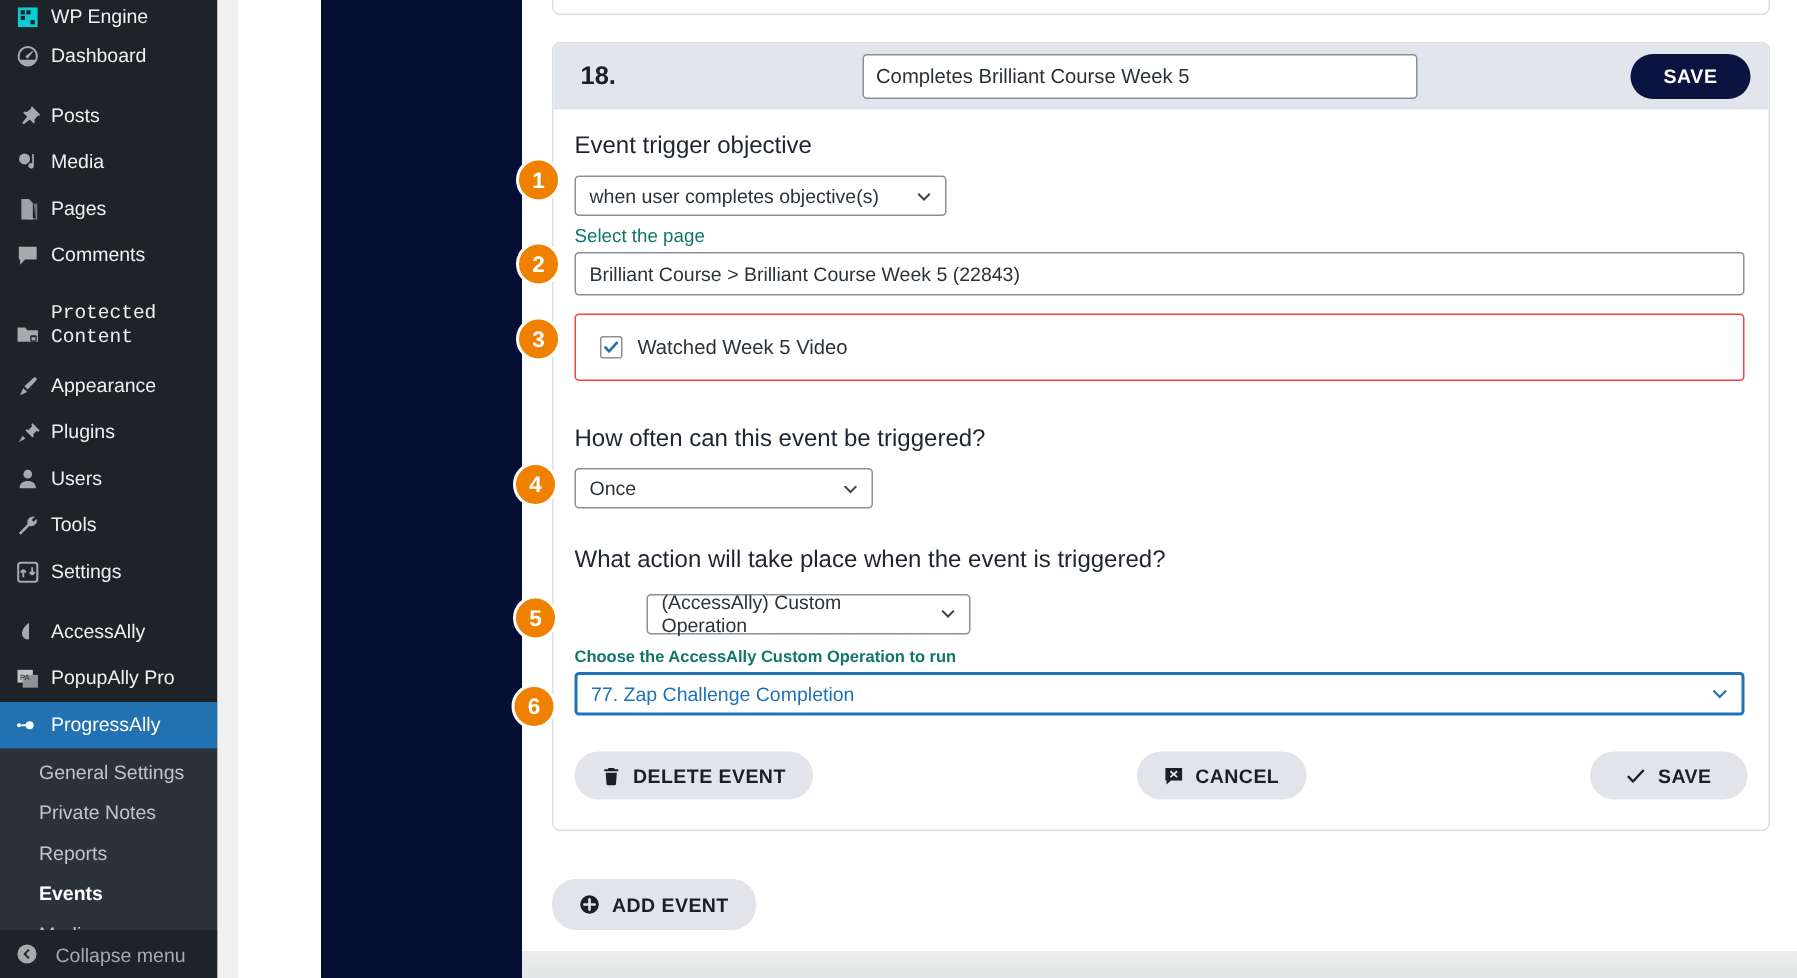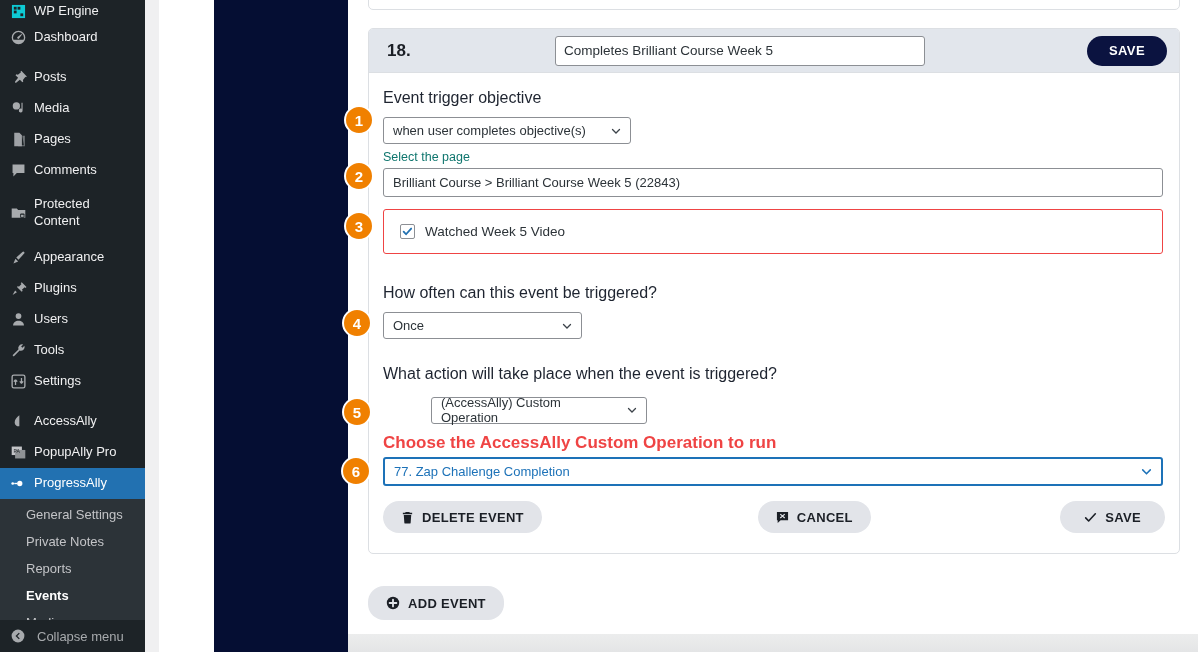--- a/index.html
+++ b/index.html
@@ -22,21 +22,21 @@
     overflow: hidden;
   }
   .wp-item {
     display: flex; align-items: center;
     gap: 6px;
     padding: 0 10px 0 8px;
     height: 31px;
     color: #f0f0f1;
     white-space: nowrap;
   }
-  .wp-item.tall { height: 47px; align-items: center; padding-top: 6px; }
+  .wp-item.tall { height: 47px; align-items: flex-end; padding-top: 6px; font-family: Liberation Mono, monospace; }
   .wp-item .ico {
     width: 20px; height: 20px;
     flex: 0 0 20px;
     display: flex; align-items: center; justify-content: center;
     color: #a7aaad;
   }
   .wp-item .ico svg { display:block; }
   .wp-label { line-height: 1.25; }
   .wp-gap { height: 9px; }
   .wp-item.current {
@@ -100,20 +100,21 @@
     border:1px solid #dcdfe3;
     border-radius:5px;
   }
   .card-header {
     display:flex; align-items:center;
     height:44px;
     background:#e2e6ec;
     border-bottom:1px solid #dcdfe3;
     padding: 0 12px 0 0;
     border-radius:4px 4px 0 0;
+    gap:20px;
   }
   .card-num {
     width:186px;
     padding-left:18px;
     font-size:17px; font-weight:700; color:#1b1f26;
   }
   .title-input {
     width:370px; height:30px;
     border:1px solid #8c8f94;
     border-radius:3px;
@@ -134,21 +135,21 @@
   }
 
   .card-body { padding: 16px 16px 0 14px; position:relative; }
 
   .q-heading {
     font-size:16px; color:#1e2430; margin: 0 0 10px 0;
   }
   .sub-label {
     font-size:12.5px; color:#0f766e; margin: 6px 0 4px 0;
   }
-  .sub-label.bold { font-weight:700; font-size:17px; color:#ef4444; }
+  .sub-label.bold { font-weight:700; font-size:11px; color:#0f766e; }
 
   .sel {
     height:27px;
     border:1px solid #8c8f94;
     border-radius:3px;
     background:#fff;
     font-size:13px; color:#2c3338;
     display:inline-flex; align-items:center;
     padding: 0 8px 0 9px;
     font-family:"Liberation Sans", sans-serif;

